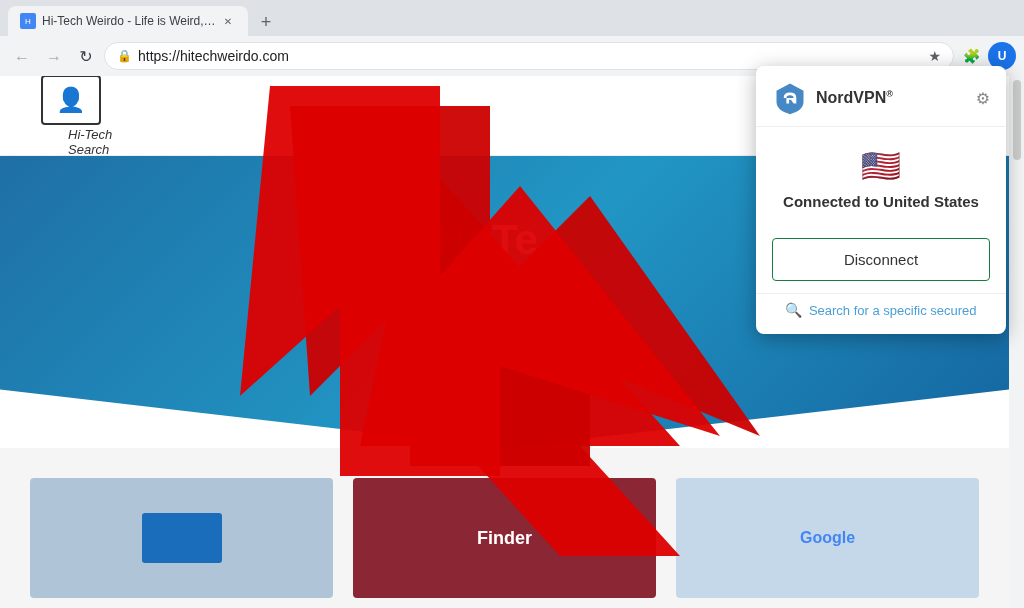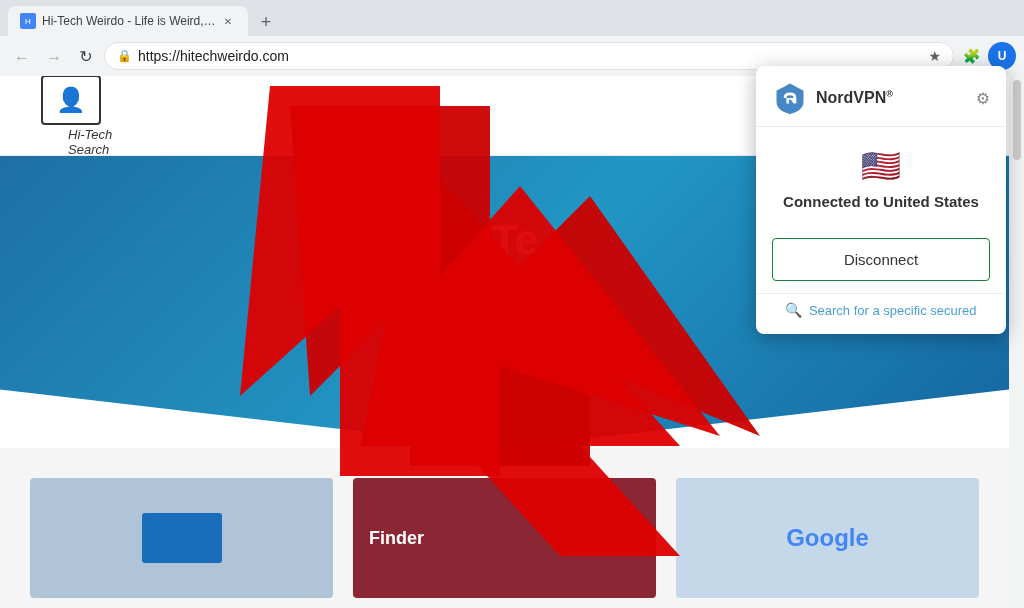--- a/index.html
+++ b/index.html
@@ -43,21 +43,21 @@
     
     .hero { background: linear-gradient(135deg, #1e6fa5 0%, #2196c4 50%, #1565a0 100%); color: white; text-align: center; padding: 60px 30px 80px; position: relative; clip-path: polygon(0 0, 100% 0, 100% 80%, 50% 100%, 0 80%); }
     .hero h1 { font-size: 42px; font-weight: bold; margin-bottom: 12px; }
     .hero p { font-size: 18px; margin-bottom: 30px; opacity: 0.9; }
     .hero-btn { background: transparent; border: 2px solid white; color: white; padding: 10px 24px; font-size: 15px; cursor: pointer; border-radius: 2px; }
 
     
     .articles { display: flex; gap: 20px; padding: 30px; background: #f5f5f5; }
     .article-card { flex: 1; background: #ddd; height: 120px; border-radius: 4px; overflow: hidden; display: flex; align-items: center; justify-content: center; }
     .article-card.card1 { background: #c5d5e8; }
-    .article-card.card2 { background: #8b2635; display: flex; align-items: center; justify-content: flex-start; }
+    .article-card.card2 { background: #8b2635; display: flex; align-items: center; justify-content: center; }
     .article-card.card3 { background: #b8cce0; }
     .finder-badge { background: #8b2635; color: white; font-size: 18px; font-weight: bold; padding: 8px 16px; border-radius: 6px; }
 
     
     .scrollbar { position: absolute; top: 76px; right: 0; width: 15px; bottom: 0; background: #f1f3f4; }
     .scrollbar-thumb { width: 8px; height: 80px; background: #ccc; border-radius: 4px; margin: 4px auto; }
 
     
     .arrow-overlay { position: absolute; top: 76px; left: 0; right: 15px; bottom: 0; pointer-events: none; z-index: 15; }
 
@@ -140,21 +140,21 @@
   <div class="articles">
     <div class="article-card card1">
       <div style="background:#b0c4d8;width:100%;height:100%;display:flex;align-items:center;justify-content:center;">
         <div style="width:80px;height:50px;background:#1a6dba;border-radius:3px;"></div>
       </div>
     </div>
     <div class="article-card card2">
       <div class="finder-badge">Finder</div>
     </div>
     <div class="article-card card3">
-      <div style="background:#c5d8ea;width:100%;height:100%;display:flex;align-items:center;justify-content:center;font-size:24px;color:#4285f4;font-weight:bold;">Google</div>
+      <div style="background:#c5d8ea;width:100%;height:100%;display:flex;align-items:center;justify-content:center;font-size:16px;color:#4285f4;font-weight:bold;">Google</div>
     </div>
   </div>
 </div>
 
 <svg class="arrow-overlay" viewBox="0 0 1009 532" xmlns="http://www.w3.org/2000/svg">
   <polygon points="420,80 680,370 580,370 680,480 560,480 460,370 360,370" fill="#dd0000" opacity="0.95"></polygon>
 
   <polygon points="
     330,60
     600,60

